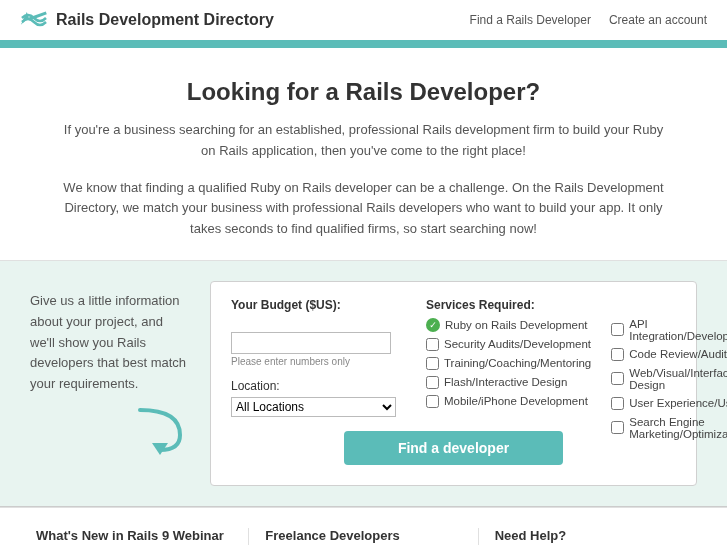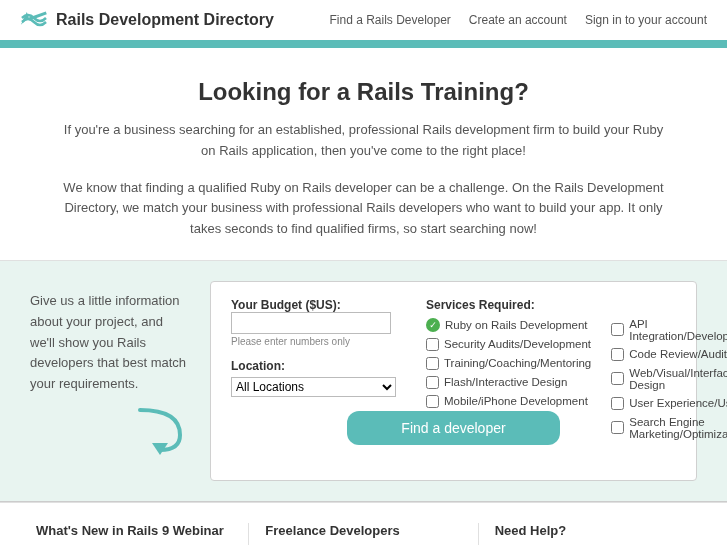--- a/index.html
+++ b/index.html
@@ -101,40 +101,40 @@
       border-radius: 4px;
       padding: 16px 20px 20px;
     }
     #budget-section {
       margin-bottom: 12px;
     }
     #budget-label {
       font-size: 12px;
       font-weight: bold;
       color: #333;
-      margin-bottom: 0;
+      margin-bottom: 20px;
     }
     #budget-input {
       width: 160px;
       height: 22px;
       border: 1px solid #bbb;
       padding: 2px 5px;
       font-size: 12px;
     }
     #budget-hint {
       font-size: 10px;
       color: #888;
       margin-top: 2px;
     }
     #location-section {
       margin-bottom: 8px;
     }
     #location-label {
       font-size: 12px;
-      font-weight: bold;
+      font-weight: normal;
       color: #333;
       margin-bottom: 4px;
     }
     #location-select {
       width: 165px;
       height: 20px;
       border: 1px solid #bbb;
       font-size: 12px;
       background: #fff;
     }
@@ -188,23 +188,23 @@
     #find-btn-row {
       text-align: center;
       margin-top: 14px;
     }
     #find-btn {
       background: #5bbcb8;
       color: #fff;
       border: none;
       padding: 9px 54px;
       font-size: 14px;
-      border-radius: 12px;
+      border-radius: 4px;
       cursor: pointer;
-      font-weight: normal;
+      font-weight: bold;
     }
 
     
     #bottom-section {
       background: #fff;
       display: flex;
       gap: 0;
       padding: 20px 20px 10px;
       border-top: 1px solid #e0e0e0;
     }
@@ -237,28 +237,27 @@
     <svg id="logo-icon" viewBox="0 0 28 20">
       <polygon points="0,10 10,0 10,6 28,6 28,9 10,9 10,6" fill="#5bbcb8" transform="rotate(-20,14,10)"></polygon>
       <path d="M2 8 Q8 2 14 8 Q20 14 26 8" stroke="#5bbcb8" stroke-width="2.5" fill="none"></path>
       <path d="M2 12 Q8 6 14 12 Q20 18 26 12" stroke="#5bbcb8" stroke-width="2.5" fill="none"></path>
     </svg>
     <span id="site-title">Rails Development Directory</span>
   </div>
   <div id="nav-links">
     <a>Find a Rails Developer</a>
     <a>Create an account</a>
-    <a>Sign in to your account</a>
   </div>
 </div>
 
 <div class="cyan-bar"></div>
 
 <div id="hero">
-  <h1>Looking for a Rails Training?</h1>
+  <h1>Looking for a Rails Developer?</h1>
   <p id="hero-intro">If you're a business searching for an established, professional Rails development firm to build your Ruby on Rails
 application, then you've come to the right place!</p>
   <p id="hero-body">We know that finding a qualified Ruby on Rails developer can be a challenge. On the Rails Development Directory, we
 match your business with professional Rails developers who want to build your app. It only takes seconds to find qualified
 firms, so start searching now!</p>
 </div>
 
 <div id="search-section">
   <div id="search-left-text">
     <span>Give us a little information about your project, and we'll show you Rails developers that best match your requirements.</span>

